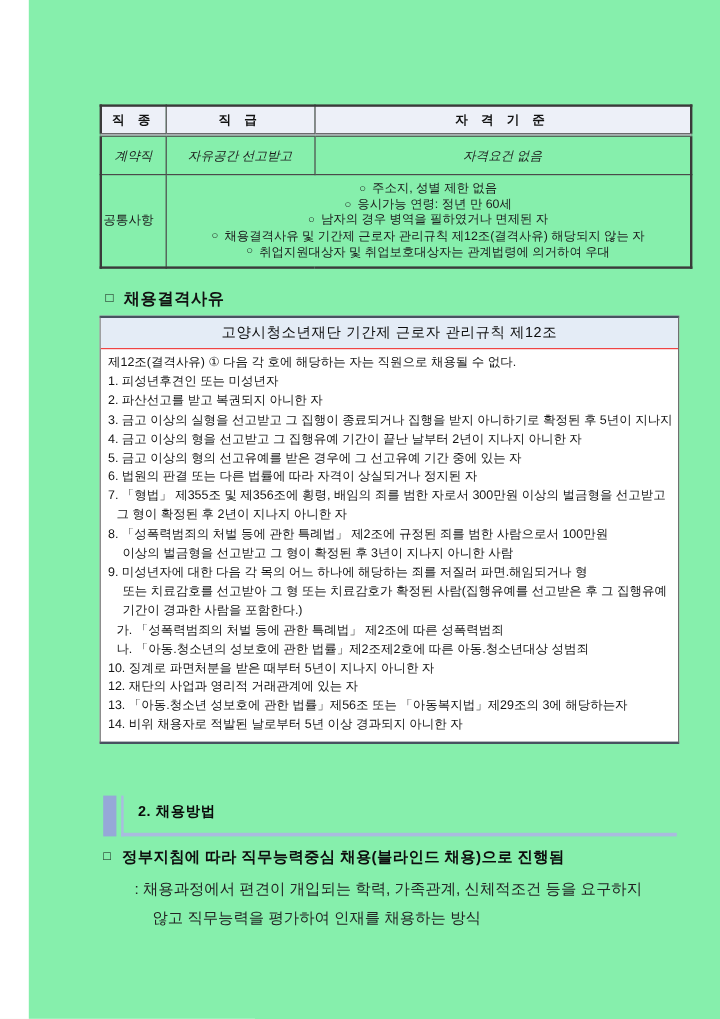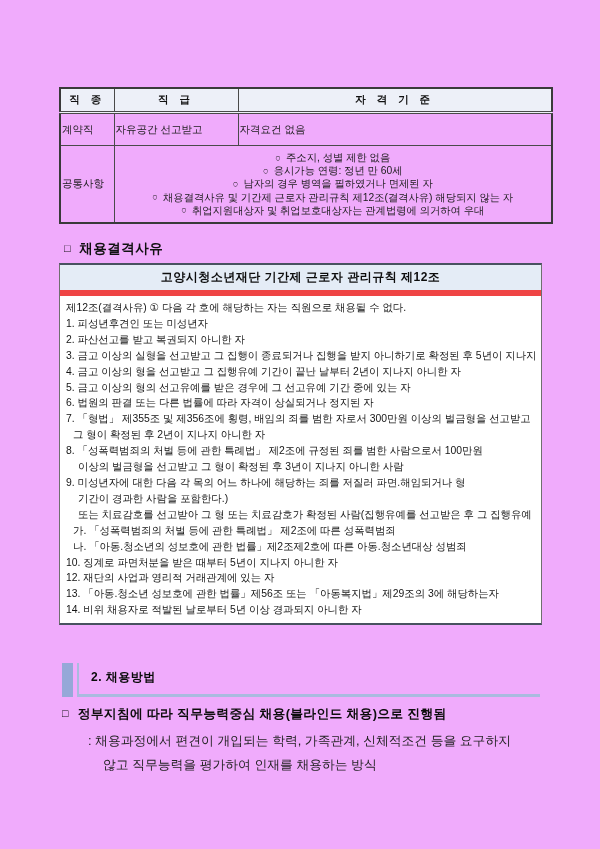--- a/index.html
+++ b/index.html
@@ -1,35 +1,35 @@
 <!DOCTYPE html>
 <html><head>
 <meta charset="utf-8">
 <style>
   html,body{margin:0;padding:0;background:#fff;}
   body{
     width:600px;height:849px;position:relative;overflow:hidden;
     font-family:"Liberation Sans","DejaVu Sans",sans-serif;
     color:#1b1b1b;-webkit-font-smoothing:antialiased;
   }
-  .page{position:absolute;inset:0;background:#f0abfc;}
+  .page{position:absolute;inset:0;background:#86efac;margin-left:24px;}
 
   
   .jobtable{
     position:absolute;left:59px;top:87px;width:494px;
     border-collapse:collapse;table-layout:fixed;
     font-size:10.5px;
   }
   .jobtable th,.jobtable td{border:1px solid #4a4a4a;}
   .jobtable{border:2px solid #3a3a3a;}
   .jobtable thead th{
     background:#edf0f8;font-weight:bold;font-size:10.5px;letter-spacing:4px;
     height:20px;text-align:center;border-bottom:3px double #4a4a4a;color:#111;
   }
-  .jobtable .r1 td{height:29px;vertical-align:middle;}
+  .jobtable .r1 td{height:29px;text-align:center;vertical-align:middle;font-style:italic;}
   .jobtable .r2 .label{height:74px;text-align:left;vertical-align:middle;}
   .jobtable .r2 .common{
     text-align:center;vertical-align:middle;padding:5px 6px;line-height:13.2px;font-size:10.3px;
   }
   .common-line{white-space:nowrap;}
   .common-line .blt{margin-right:5px;font-size:9.5px;position:relative;top:-0.5px;}
 
   
   .sec-heading{
     position:absolute;left:64px;top:240px;font-weight:bold;font-size:13.5px;color:#111;
@@ -37,22 +37,22 @@
   }
   .sec-heading .sq{font-size:11px;margin-right:8px;position:relative;top:-1px;font-weight:normal;}
 
   
   .disq-box{
     position:absolute;left:59px;top:263px;width:481px;
     border:1px solid #6f6f6f;border-top:2px solid #485260;border-bottom:2px solid #485260;
     background:#fff;
   }
   .disq-title{
-    background:#e4ecf6;border-bottom:6px solid #ef4444;
-    font-weight:bold;font-size:12px;text-align:center;color:#0d0d0d;
+    background:#e4ecf6;border-bottom:1px solid #ef4444;
+    font-weight:normal;font-size:12px;text-align:center;color:#0d0d0d;
     padding:4px 0 4px 0;letter-spacing:0.5px;
   }
   .disq-body{padding:4px 6px 5px 6px;font-size:10.4px;line-height:15.9px;color:#141414;}
   .disq-line{white-space:nowrap;}
   .disq-line.ind-1{padding-left:7px;}
   .disq-line.ind-2{padding-left:12px;}
 
   
   .method-head{position:absolute;left:62px;top:663px;width:478px;display:flex;}
   .method-bar{width:11px;height:34px;background:#96a8d8;flex:0 0 auto;}
@@ -123,22 +123,22 @@
         <div class="disq-line ind-0">2. 파산선고를 받고 복권되지 아니한 자</div>
         <div class="disq-line ind-0">3. 금고 이상의 실형을 선고받고 그 집행이 종료되거나 집행을 받지 아니하기로 확정된 후 5년이 지나지</div>
         <div class="disq-line ind-0">4. 금고 이상의 형을 선고받고 그 집행유예 기간이 끝난 날부터 2년이 지나지 아니한 자</div>
         <div class="disq-line ind-0">5. 금고 이상의 형의 선고유예를 받은 경우에 그 선고유예 기간 중에 있는 자</div>
         <div class="disq-line ind-0">6. 법원의 판결 또는 다른 법률에 따라 자격이 상실되거나 정지된 자</div>
         <div class="disq-line ind-0">7. 「형법」 제355조 및 제356조에 횡령, 배임의 죄를 범한 자로서 300만원 이상의 벌금형을 선고받고</div>
         <div class="disq-line ind-1">그 형이 확정된 후 2년이 지나지 아니한 자</div>
         <div class="disq-line ind-0">8. 「성폭력범죄의 처벌 등에 관한 특례법」 제2조에 규정된 죄를 범한 사람으로서 100만원</div>
         <div class="disq-line ind-2">이상의 벌금형을 선고받고 그 형이 확정된 후 3년이 지나지 아니한 사람</div>
         <div class="disq-line ind-0">9. 미성년자에 대한 다음 각 목의 어느 하나에 해당하는 죄를 저질러 파면.해임되거나 형</div>
+        <div class="disq-line ind-2">또는 치료감호를 선고받아 그 형 또는 치료감호가 확정된 사람(집행유예를 선고받은 후 그 집행유예</div>
         <div class="disq-line ind-2">기간이 경과한 사람을 포함한다.)</div>
-        <div class="disq-line ind-2">또는 치료감호를 선고받아 그 형 또는 치료감호가 확정된 사람(집행유예를 선고받은 후 그 집행유예</div>
         <div class="disq-line ind-1">가. 「성폭력범죄의 처벌 등에 관한 특례법」 제2조에 따른 성폭력범죄</div>
         <div class="disq-line ind-1">나. 「아동.청소년의 성보호에 관한 법률」제2조제2호에 따른 아동.청소년대상 성범죄</div>
         <div class="disq-line ind-0">10. 징계로 파면처분을 받은 때부터 5년이 지나지 아니한 자</div>
         <div class="disq-line ind-0">12. 재단의 사업과 영리적 거래관계에 있는 자</div>
         <div class="disq-line ind-0">13. 「아동.청소년 성보호에 관한 법률」제56조 또는 「아동복지법」제29조의 3에 해당하는자</div>
         <div class="disq-line ind-0">14. 비위 채용자로 적발된 날로부터 5년 이상 경과되지 아니한 자</div>
       </div>
   </div>
 
   <div class="method-head">

